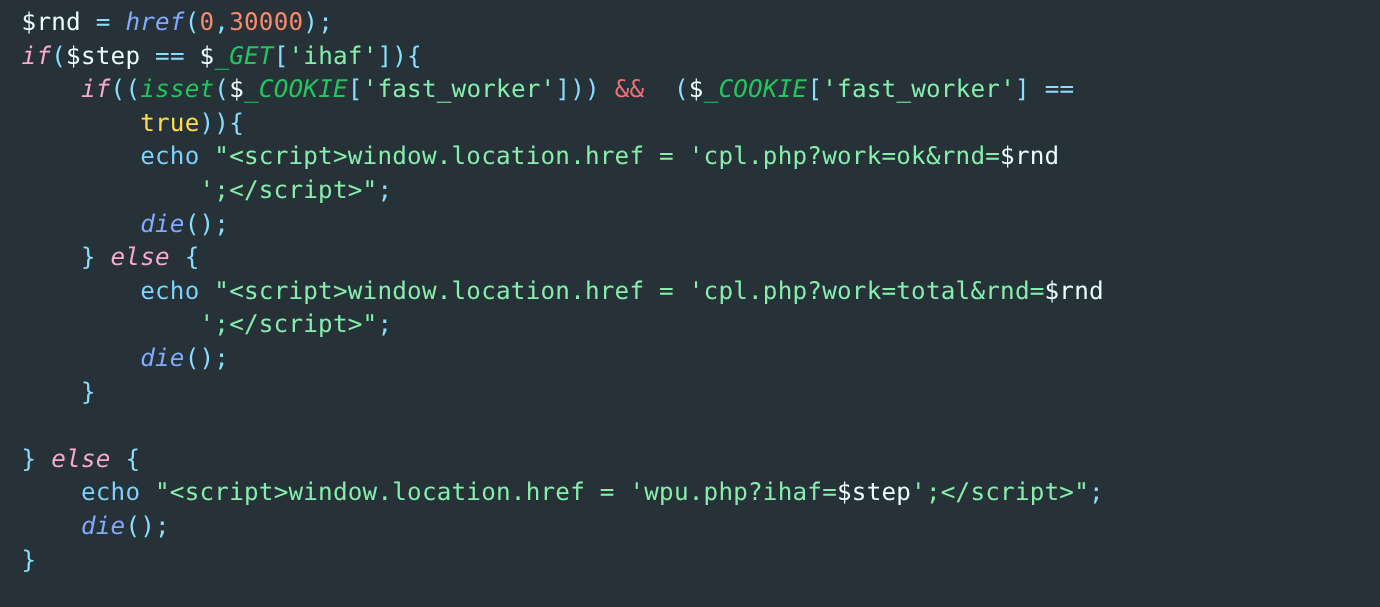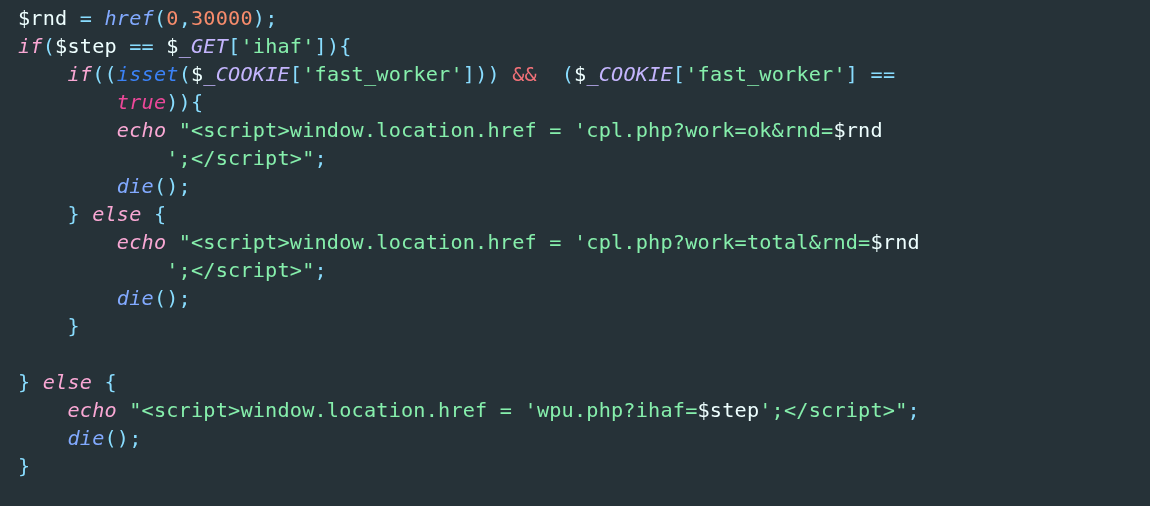--- a/index.html
+++ b/index.html
@@ -20,27 +20,27 @@
     white-space: pre;
     color: #eeffff;
   }
   
   .tok-var     { color: #eeffff; }
   .tok-func    { color: #82aaff; font-style: italic; }
   .tok-num     { color: #f78c6c; }
   .tok-punc    { color: #89ddff; }
   .tok-op      { color: #89ddff; }
   .tok-kw      { color: #f9a8d4; font-style: italic; }
-  .tok-isset   { color: #3b82f6; font-style: italic; }
-  .tok-super   { color: #c4b5fd; font-style: italic; text-align: right; }
+  .tok-isset   { color: #22c55e; font-style: italic; }
+  .tok-super   { color: #22c55e; font-style: italic; text-align: right; }
   .tok-str     { color: #86efac; }
   .tok-strvar  { color: #eeffff; }
   .tok-amp     { color: #f07178; }
-  .tok-const   { color: #ec4899; font-style: italic; }
-  .tok-echo    { color: #f9a8d4; font-style: italic; }
+  .tok-const   { color: #fde047; }
+  .tok-echo    { color: #7dd3fc; }
 </style>
 </head>
 <body>
 
 <pre class="code" id="code"><span><span class="tok-var">$rnd</span><span class="tok-punc"> </span><span class="tok-op">=</span><span class="tok-punc"> </span><span class="tok-func">href</span><span class="tok-punc">(</span><span class="tok-num">0</span><span class="tok-punc">,</span><span class="tok-num">30000</span><span class="tok-punc">);</span></span>
 <span><span class="tok-kw">if</span><span class="tok-punc">(</span><span class="tok-var">$step</span><span class="tok-punc"> </span><span class="tok-op">==</span><span class="tok-punc"> </span><span class="tok-var">$</span><span class="tok-super">_GET</span><span class="tok-punc">[</span><span class="tok-str">'ihaf'</span><span class="tok-punc">]){</span></span>
 <span><span class="tok-punc">    </span><span class="tok-kw">if</span><span class="tok-punc">((</span><span class="tok-isset">isset</span><span class="tok-punc">(</span><span class="tok-var">$</span><span class="tok-super">_COOKIE</span><span class="tok-punc">[</span><span class="tok-str">'fast_worker'</span><span class="tok-punc">])) </span><span class="tok-amp">&amp;&amp;</span><span class="tok-punc">  (</span><span class="tok-var">$</span><span class="tok-super">_COOKIE</span><span class="tok-punc">[</span><span class="tok-str">'fast_worker'</span><span class="tok-punc">] </span><span class="tok-op">==</span><span class="tok-punc"> </span></span>
 <span><span class="tok-punc">        </span><span class="tok-const">true</span><span class="tok-punc">)){</span></span>
 <span><span class="tok-punc">        </span><span class="tok-echo">echo</span><span class="tok-punc"> </span><span class="tok-str">"&lt;script&gt;window.location.href = 'cpl.php?work=ok&amp;rnd=</span><span class="tok-strvar">$rnd</span></span>
 <span><span class="tok-punc">            </span><span class="tok-str">';&lt;/script&gt;"</span><span class="tok-punc">;</span></span>

